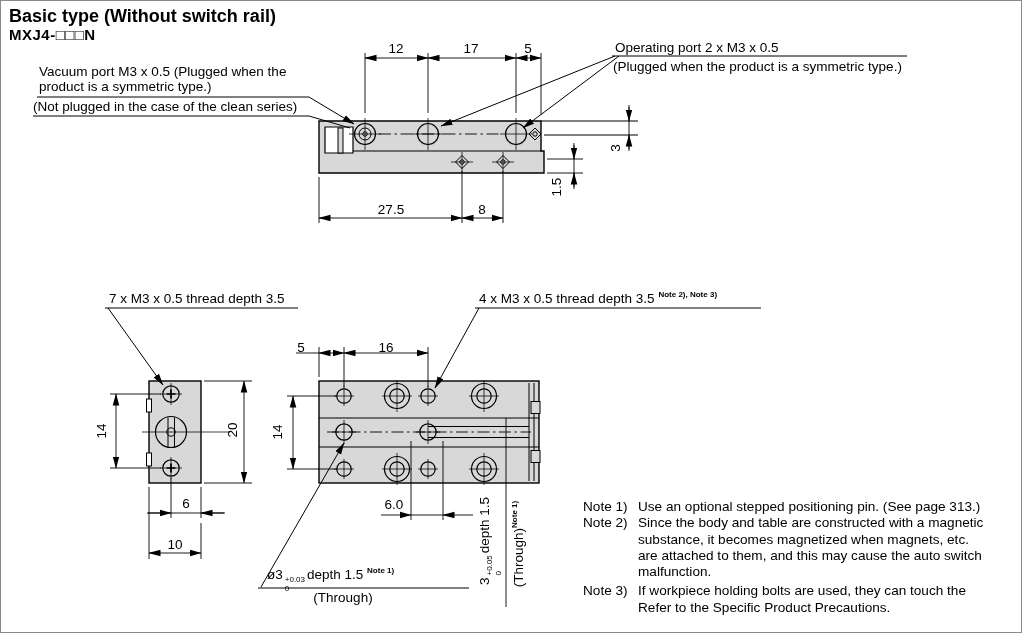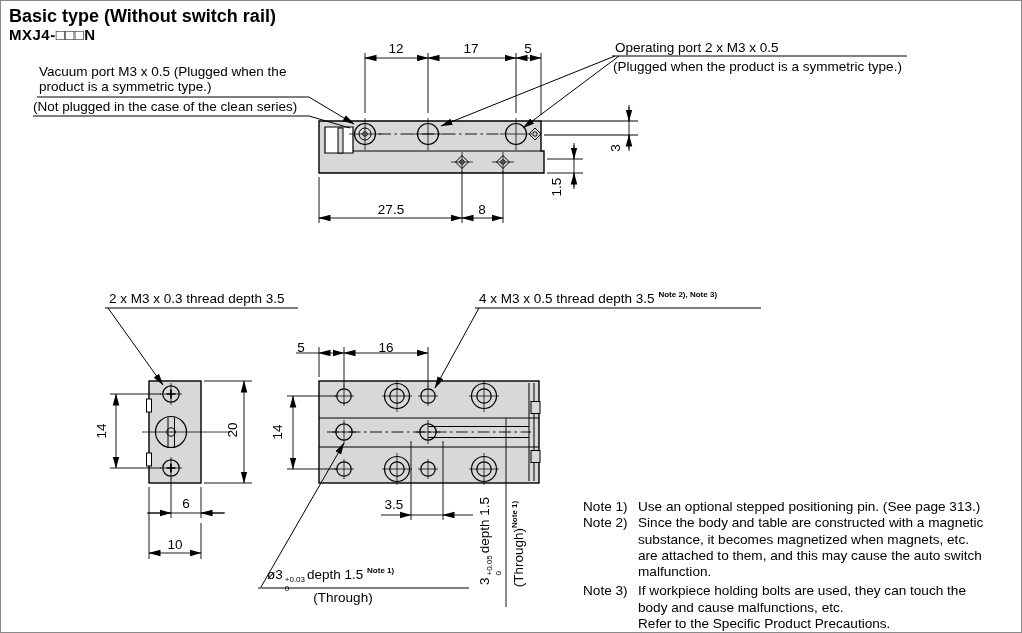--- a/index.html
+++ b/index.html
@@ -163,34 +163,34 @@
   <div class="lbl" style="left:612px;top:58px;">(Plugged when the product is a symmetric type.)</div>
 
   <div class="lbl ctr" style="left:395px;top:40px;">12</div>
   <div class="lbl ctr" style="left:470px;top:40px;">17</div>
   <div class="lbl ctr" style="left:527px;top:40px;">5</div>
   <div class="lbl rot" style="left:615px;top:147px;">3</div>
   <div class="lbl rot" style="left:556px;top:186px;">1.5</div>
   <div class="lbl ctr" style="left:390px;top:201px;">27.5</div>
   <div class="lbl ctr" style="left:481px;top:201px;">8</div>
 
-  <div class="lbl" style="left:108px;top:290px;">2 x M3 x 0.3 thread depth 3.5</div>
+  <div class="lbl" style="left:108px;top:290px;">7 x M3 x 0.5 thread depth 3.5</div>
   <div class="lbl rot" style="left:101px;top:430px;">14</div>
   <div class="lbl rot" style="left:232px;top:429px;">20</div>
   <div class="lbl ctr" style="left:185px;top:495px;">6</div>
   <div class="lbl ctr" style="left:174px;top:536px;">10</div>
 
   <div class="lbl" style="left:478px;top:290px;">
     <span>4 x M3 x 0.5 thread depth 3.5</span>
     <span class="sup">Note 2), Note 3)</span>
   </div>
   <div class="lbl ctr" style="left:300px;top:339px;">5</div>
   <div class="lbl ctr" style="left:385px;top:339px;">16</div>
   <div class="lbl rot" style="left:277px;top:431px;">14</div>
-  <div class="lbl ctr" style="left:393px;top:496px;">3.5</div>
+  <div class="lbl ctr" style="left:393px;top:496px;">6.0</div>
 
   <div class="lbl" style="left:266px;top:566px;">
     <span>ø3</span><span class="tol">
         <span>+0.03</span>
         <span>0</span>
       </span><span>depth 1.5</span>
     <span class="sup">Note 1)</span>
   </div>
   <div class="lbl ctr" style="left:342px;top:589px;">(Through)</div>
 
@@ -224,21 +224,17 @@
     <div class="note-row">
         <span class="note-label"></span>
         <span class="note-text">malfunction.</span>
       </div>
     <div class="note-row gap">
         <span class="note-label">Note 3)</span>
         <span class="note-text">If workpiece holding bolts are used, they can touch the</span>
       </div>
     <div class="note-row">
         <span class="note-label"></span>
-        <span class="note-text">body and cause malfunctions, etc.</span>
-      </div>
-    <div class="note-row">
-        <span class="note-label"></span>
         <span class="note-text">Refer to the Specific Product Precautions.</span>
       </div>
   </div>
 
 </div>
 
 </body></html>

